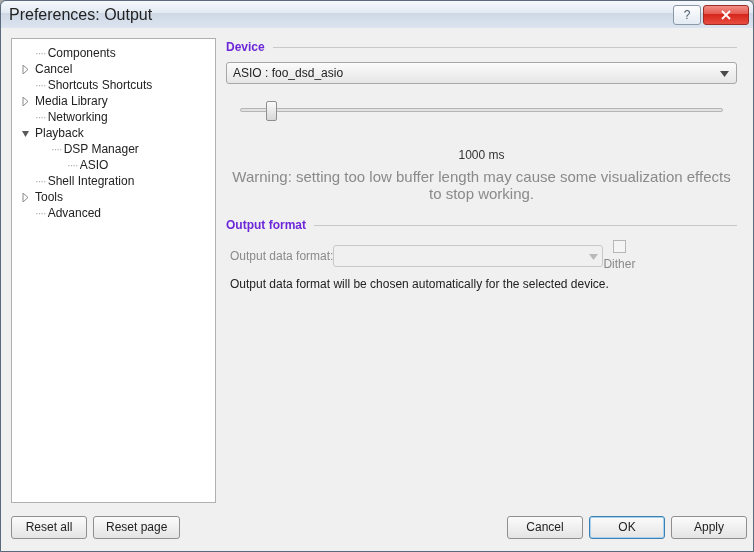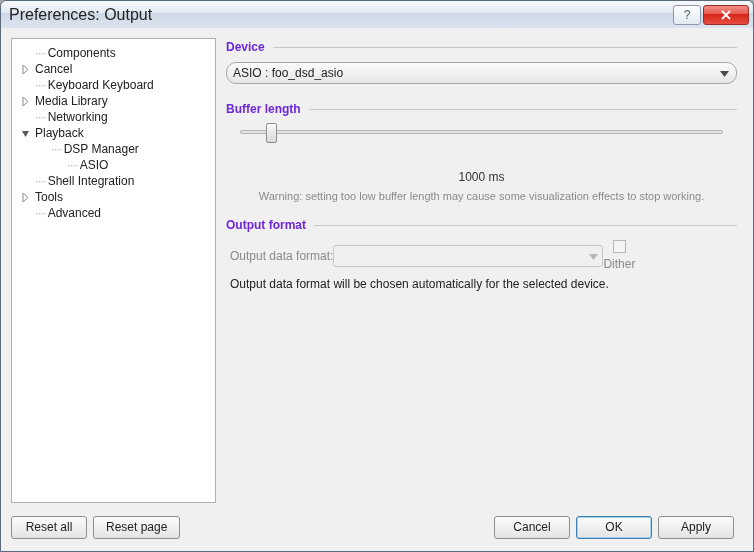--- a/index.html
+++ b/index.html
@@ -25,39 +25,39 @@
 .tree-item .tw svg { display:block; }
 .tree-item .dots { color: #aaa; font-size: 11px; margin-right: 2px; letter-spacing: -1px; }
 .tree-item .lbl { color: #222; }
 .tree-indent-1 { padding-left: 22px; }
 .tree-indent-2 { padding-left: 38px; }
 
 .panel { flex: 1; padding: 2px 6px 0 0; color: #222; }
 .group-title { font-weight: bold; font-size: 13px; color: #6d28d9; display: flex; align-items: center; margin-bottom: 8px; }
 .group-title .line { flex: 1; border-top: 1px solid #c8c8c8; margin-left: 8px; }
 
-.combo { width: 100%; height: 22px; border: 1px solid #a7a7a7; background: linear-gradient(to bottom, #fbfbfb, #e6e6e6); border-radius: 10px; display: flex; align-items: center; padding: 0 4px 0 6px; margin-bottom: 18px; }
+.combo { width: 100%; height: 22px; border: 1px solid #a7a7a7; background: linear-gradient(to bottom, #fbfbfb, #e6e6e6); border-radius: 3px; display: flex; align-items: center; padding: 0 4px 0 6px; margin-bottom: 18px; }
 .combo .val { flex: 1; color: #222; }
 .combo .arrow { width: 16px; text-align: center; }
 
 .slider-wrap { padding: 6px 14px 2px 14px; }
 .slider-track { position: relative; height: 4px; background: #e2e2e2; border: 1px solid #b5b5b5; border-radius: 2px; }
 .slider-thumb { position: absolute; top: -8px; left: 25px; width: 11px; height: 20px; background: linear-gradient(to bottom, #fafafa, #d8d8d8); border: 1px solid #8f8f8f; border-radius: 2px; }
 .slider-val { text-align: center; margin-top: 36px; color: #333; }
-.slider-warn { text-align: center; color: #8a8a8a; font-size: 11px; margin: 4px 0 16px 0; }
+.slider-warn { text-align: center; color: #8a8a8a; font-size: 15px; margin: 4px 0 16px 0; }
 
 .form-row { display: flex; align-items: center; margin: 6px 4px; }
 .form-row .fl { color: #8a8a8a; }
 .select-dis { flex: 1; height: 22px; border: 1px solid #c7c7c7; background: #f0f0f0; border-radius: 3px; display: flex; align-items: center; justify-content: flex-end; padding: 0 4px; max-width: 270px; }
 .select-dis .arrow { color: #9a9a9a; }
 .chk { display: flex; align-items: center; gap: 4px; color: #8a8a8a; flex-direction: column; }
 .chkbox { width: 13px; height: 13px; border: 1px solid #b6b6b6; background: #f4f4f4; }
 .note { color: #222; margin: 6px 4px; }
 
-.button-row { position: absolute; bottom: 10px; left: 10px; right: 19px; height: 28px; display: flex; align-items: center; }
+.button-row { position: absolute; bottom: 10px; left: 10px; right: 6px; height: 28px; display: flex; align-items: center; }
 .btn { height: 23px; min-width: 76px; padding: 0 12px; border: 1px solid #8f8f8f; background: linear-gradient(to bottom, #fbfbfb, #e4e4e4); border-radius: 3px; display: inline-flex; align-items: center; justify-content: center; color: #222; margin-right: 6px; }
 .btn.primary { border: 1px solid #3c7fb1; box-shadow: 0 0 0 1px #a7d1ee inset; }
 .button-row .spacer { flex: 1; }
 </style>
 </head>
 <body>
 
 <div class="window">
   <div class="titlebar">
     <div class="titlebar-title">Preferences: Output</div>
@@ -88,21 +88,21 @@
             <span class="tw">
               <svg width="9" height="9" viewBox="0 0 9 9">
                 <path d="M2 0 L7 4.5 L2 9 Z" fill="none" stroke="#8a8a8a"></path>
               </svg>
             </span>
             <span class="lbl">Cancel</span>
           </div>
         <div class="tree-item">
             <span class="tw"></span>
             <span class="dots">····</span>
-            <span class="lbl">Keyboard Keyboard</span>
+            <span class="lbl">Shortcuts Shortcuts</span>
           </div>
         <div class="tree-item">
             <span class="tw">
               <svg width="9" height="9" viewBox="0 0 9 9">
                 <path d="M2 0 L7 4.5 L2 9 Z" fill="none" stroke="#8a8a8a"></path>
               </svg>
             </span>
             <span class="lbl">Media Library</span>
           </div>
         <div class="tree-item">
@@ -153,24 +153,20 @@
             <span>Device</span>
             <span class="line"></span>
           </div>
         <div class="combo">
           <span class="val">ASIO : foo_dsd_asio</span>
           <span class="arrow"><svg width="9" height="6" viewBox="0 0 9 6">
                 <path d="M0 0 L9 0 L4.5 6 Z" fill="#4a4a4a"></path>
               </svg></span>
         </div>
 
-        <div class="group-title">
-            <span>Buffer length</span>
-            <span class="line"></span>
-          </div>
         <div class="slider-wrap">
           <div class="slider-track">
             <div class="slider-thumb"></div>
           </div>
           <div class="slider-val">1000 ms</div>
         </div>
         <div class="slider-warn">Warning: setting too low buffer length may cause some visualization effects to stop working.</div>
 
         <div class="group-title">
             <span>Output format</span>

